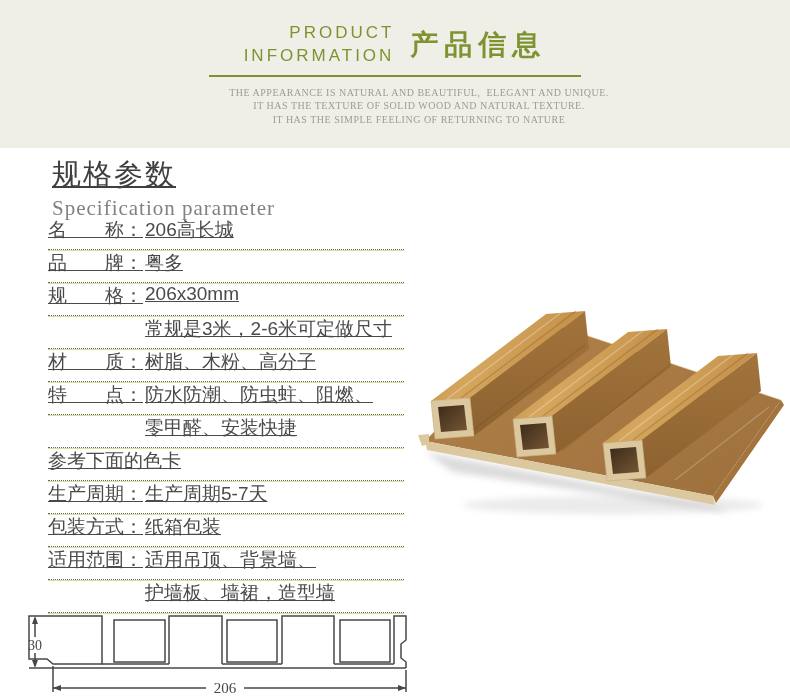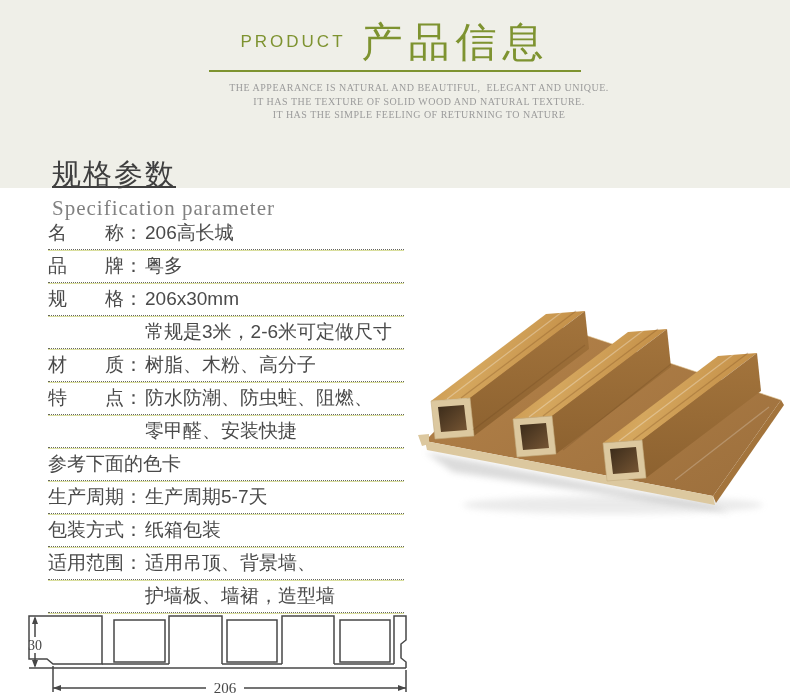--- a/index.html
+++ b/index.html
@@ -3,50 +3,50 @@
 <meta charset="utf-8">
 <style>
   html,body{margin:0;padding:0;}
   body{
     width:790px;height:699px;position:relative;overflow:hidden;
     background:#ffffff;
     font-family:"Liberation Sans","DejaVu Sans",sans-serif;
   }
   
   .header{
-    position:absolute;left:0;top:0;width:790px;height:188px;
+    position:absolute;left:0;top:0;width:790px;height:148px;
     background:var(--header-bg);
   }
   .header-title{display:flex;justify-content:center;align-items:center;gap:16px;padding-top:22px;}
   .title-en{
     text-align:right;color:var(--accent);font-size:17px;letter-spacing:3px;line-height:1.35;font-weight:400;
   }
   .title-cn{
-    color:var(--accent);font-size:41px;font-weight:normal;letter-spacing:6px;line-height:1;
+    color:var(--accent);font-size:28px;font-weight:bold;letter-spacing:6px;line-height:1;
   }
   .divider{width:372px;height:2px;background:var(--accent);margin:7px auto 9px auto;}
   .tagline{
     text-align:center;font-family:"Liberation Serif","DejaVu Serif",serif;
     font-size:10px;color:var(--text-gray);line-height:1.35;letter-spacing:.5px;white-space:pre;padding-left:48px;
   }
   
   .spec-head{position:absolute;left:52px;top:155px;}
   .spec-head h1{
     margin:0;font-size:29px;font-weight:500;color:var(--text-dark);letter-spacing:2px;text-decoration:underline;
   }
   .spec-head .sub{
     font-family:"Liberation Serif","DejaVu Serif",serif;
     font-size:21px;color:#818181;letter-spacing:1px;margin-top:1px;
   }
   
   .spec-table{position:absolute;left:48px;top:217px;width:356px;}
   .row{
-    height:32px;display:flex;align-items:center;
+    height:32px;display:flex;
     font-size:19px;color:var(--text-body);
-    border-bottom:1px dotted var(--dotted-dots);position:relative;
+    border-bottom:1px dotted var(--dotted-dots);position:relative;text-decoration:underline;
   }
   .row::after{
     content:"";position:absolute;left:0;right:0;bottom:-2px;height:1px;
     background:var(--dotted-glow);
   }
   .lbl{flex:0 0 97px;white-space:nowrap;}
   .val{white-space:nowrap;}
   
   .panel-photo{position:absolute;left:413px;top:300px;width:375px;height:228px;}
   .profile-drawing{position:absolute;left:26px;top:603px;width:398px;height:94px;}
@@ -56,20 +56,21 @@
     fill:var(--drawing-stroke);
   }
 </style>
 </head>
 <body>
 
 <div class="header">
   <div class="header-title">
     <div class="title-en">
       <div>PRODUCT</div>
+      <div>INFORMATION</div>
     </div>
     <div class="title-cn">产品信息</div>
   </div>
   <div class="divider"></div>
   <div class="tagline">THE APPEARANCE IS NATURAL AND BEAUTIFUL,  ELEGANT AND UNIQUE.</div>
   <div class="tagline">IT HAS THE TEXTURE OF SOLID WOOD AND NATURAL TEXTURE.</div>
   <div class="tagline">IT HAS THE SIMPLE FEELING OF RETURNING TO NATURE</div>
 </div>
 
 <div class="spec-head">

